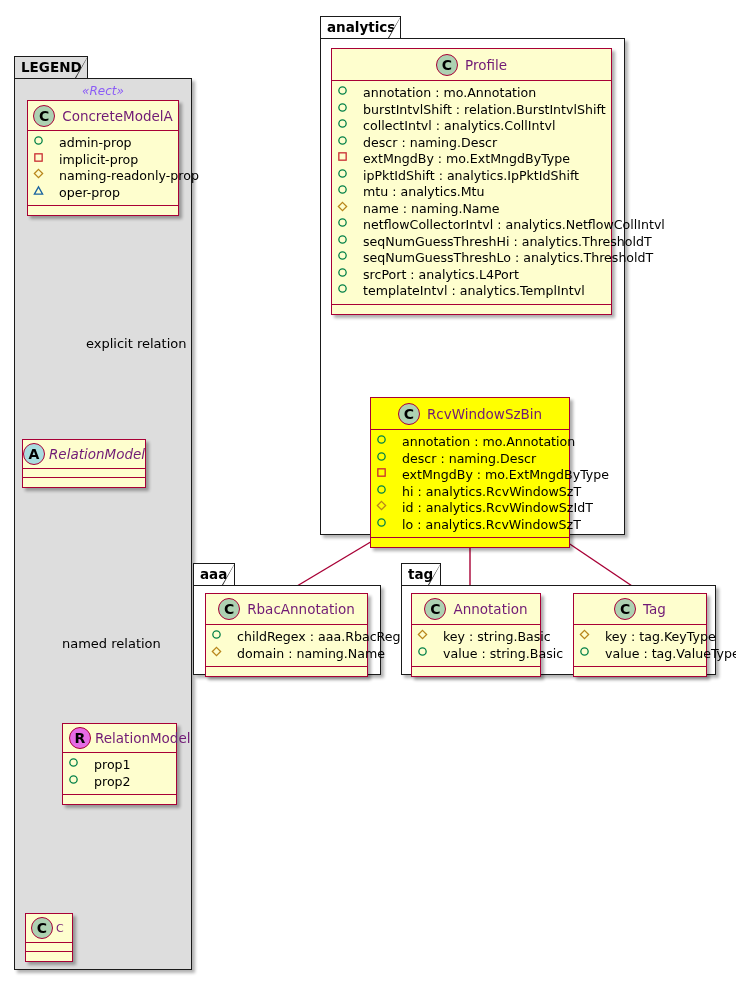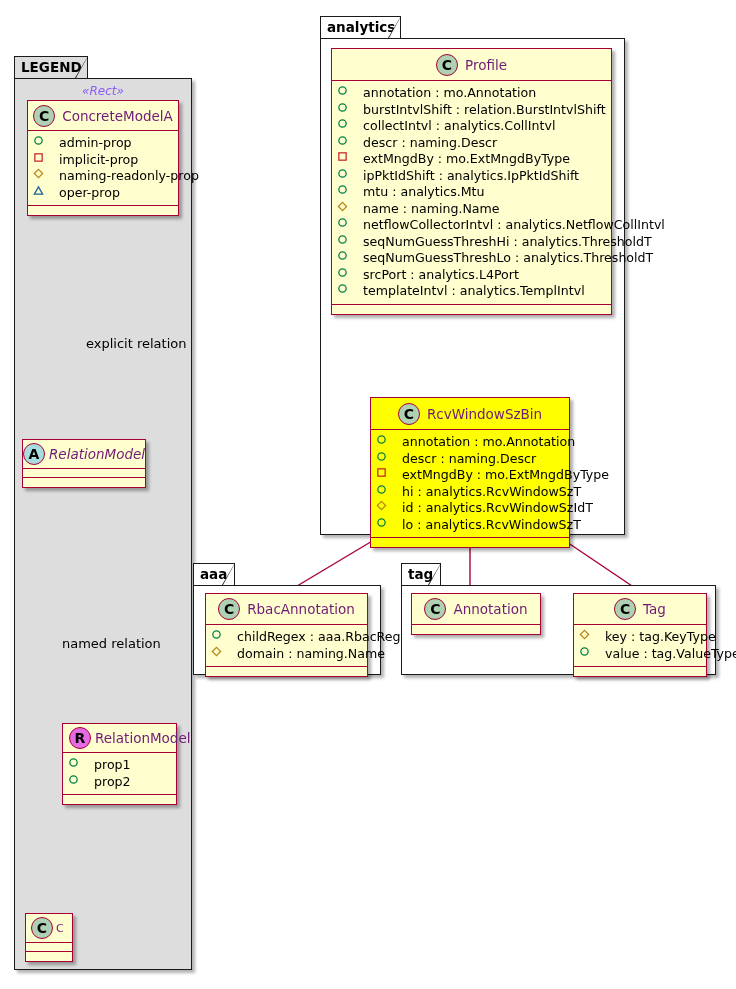--- a/index.html
+++ b/index.html
@@ -443,20 +443,34 @@
   <div class="pkg-tab" style="left:401px; top:563px; width:40px;">
     <span>tag</span>
   </div>
   <div class="pkg" style="left:401px; top:585px; width:315px; height:90px;"></div>
 
   <div class="cls" style="left:411px; top:593px; width:130px;">
     <div class="cls-head" style="height:31px;">
       <span class="badge c">C</span>
       <span class="cls-title">Annotation</span>
     </div>
+    <div class="cls-body">
+      <div class="attr">
+        <svg class="mk" viewBox="0 0 12 12">
+            <polygon points="6,1.5 10.5,6 6,10.5 1.5,6" fill="none" stroke="#B8861B" stroke-width="1.4"></polygon>
+          </svg>
+        <span class="attr-text">key : string.Basic</span>
+      </div>
+      <div class="attr">
+        <svg class="mk" viewBox="0 0 12 12">
+            <circle cx="6" cy="6" r="4" fill="none" stroke="#038048" stroke-width="1.4"></circle>
+          </svg>
+        <span class="attr-text">value : string.Basic</span>
+      </div>
+    </div>
     <div class="cls-foot"></div>
   </div>
 
   <div class="cls" style="left:573px; top:593px; width:134px;">
     <div class="cls-head" style="height:31px;">
       <span class="badge c">C</span>
       <span class="cls-title">Tag</span>
     </div>
     <div class="cls-body">
       <div class="attr">

